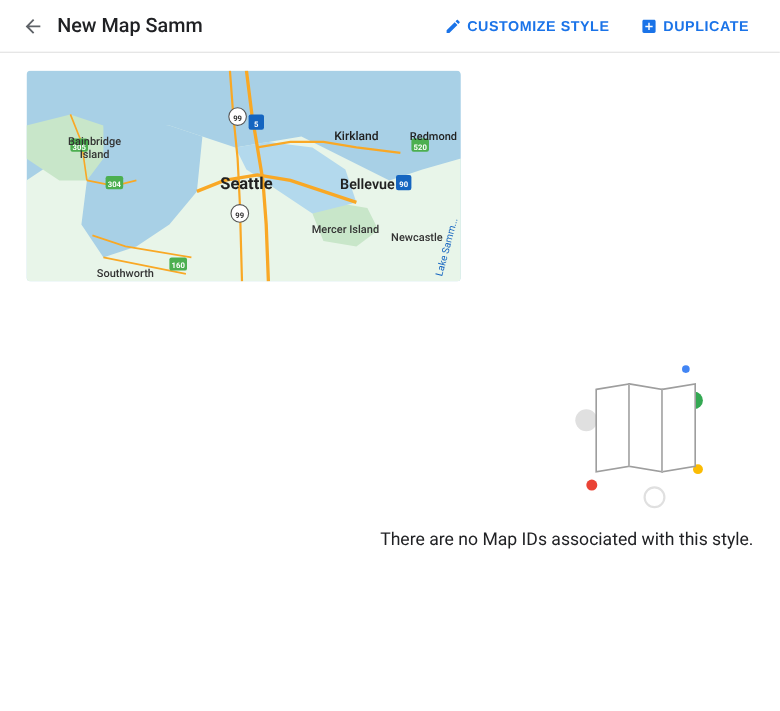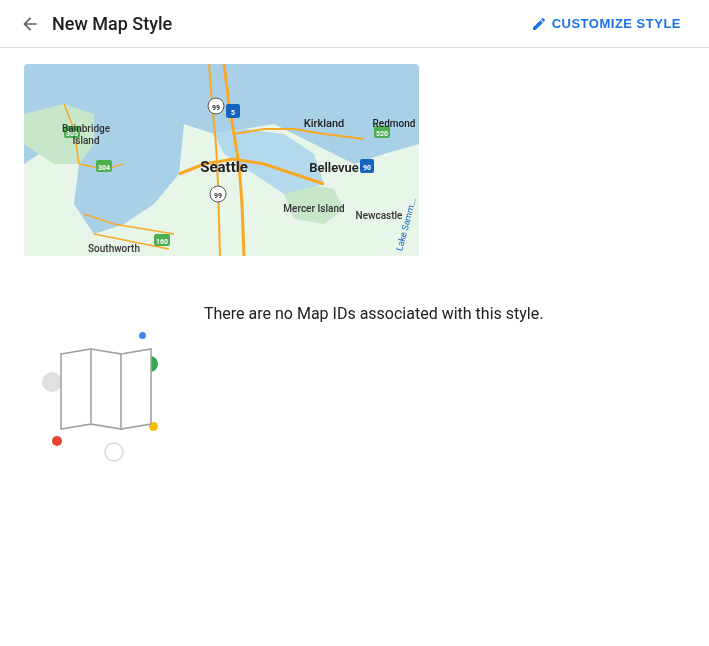--- a/index.html
+++ b/index.html
@@ -70,22 +70,22 @@
       margin-bottom: 32px;
       position: relative;
     }
     .map-canvas {
       width: 100%;
       height: 100%;
     }
     
     .empty-state {
       display: flex;
-      flex-direction: row;
-      align-items: flex-start;
+      flex-direction: column;
+      align-items: flex-end;
       padding: 16px 0 32px;
     }
     .illustration {
       position: relative;
       width: 180px;
       height: 160px;
       margin-bottom: 16px;
     }
     
     .dot {
@@ -113,32 +113,38 @@
   </style>
 </head>
 <body>
 
 <div class="header">
   <button class="back-btn" title="Back">
     <svg width="20" height="20" viewBox="0 0 24 24" fill="#5f6368">
       <path d="M20 11H7.83l5.59-5.59L12 4l-8 8 8 8 1.41-1.41L7.83 13H20v-2z"></path>
     </svg>
   </button>
-  <span class="page-title">New Map Style</span>
+  <span class="page-title">New Map Samm</span>
 
   <div class="header-actions">
 
     <button class="header-btn">
       <svg width="16" height="16" viewBox="0 0 24 24" fill="#1a73e8">
         <path d="M3 17.25V21h3.75L17.81 9.94l-3.75-3.75L3 17.25zM20.71 7.04c.39-.39.39-1.02 0-1.41l-2.34-2.34c-.39-.39-1.02-.39-1.41 0l-1.83 1.83 3.75 3.75 1.83-1.83z"></path>
       </svg>
       <span>CUSTOMIZE STYLE</span>
     </button>
 
 
+    <button class="header-btn">
+      <svg width="16" height="16" viewBox="0 0 24 24" fill="#1a73e8">
+        <path d="M19 3H5c-1.1 0-2 .9-2 2v14c0 1.1.9 2 2 2h14c1.1 0 2-.9 2-2V5c0-1.1-.9-2-2-2zm-2 10h-4v4h-2v-4H7v-2h4V7h2v4h4v2z"></path>
+      </svg>
+      <span>DUPLICATE</span>
+    </button>
 
   </div>
 </div>
 
 <div class="main">
 
   <div class="map-preview">
     <svg class="map-canvas" viewBox="0 0 395 192" xmlns="http://www.w3.org/2000/svg">
 
       <rect width="395" height="192" fill="#a8d0e6"></rect>

